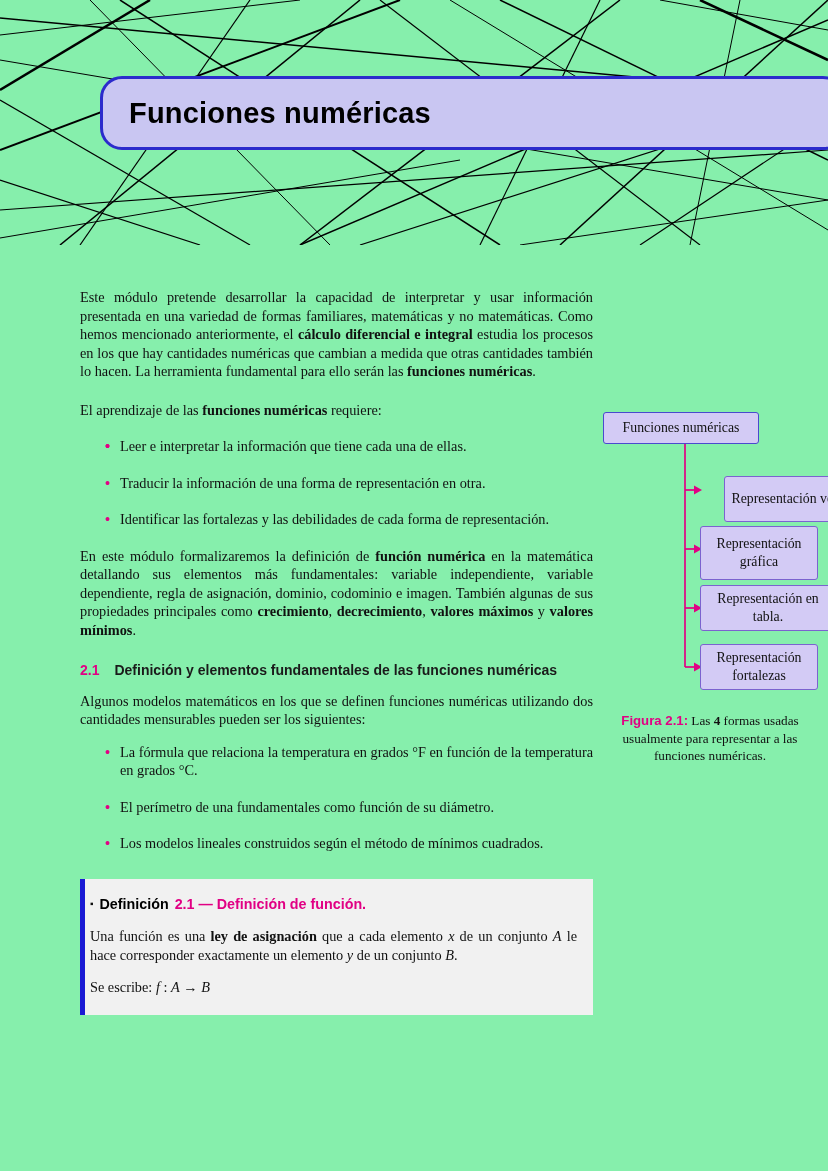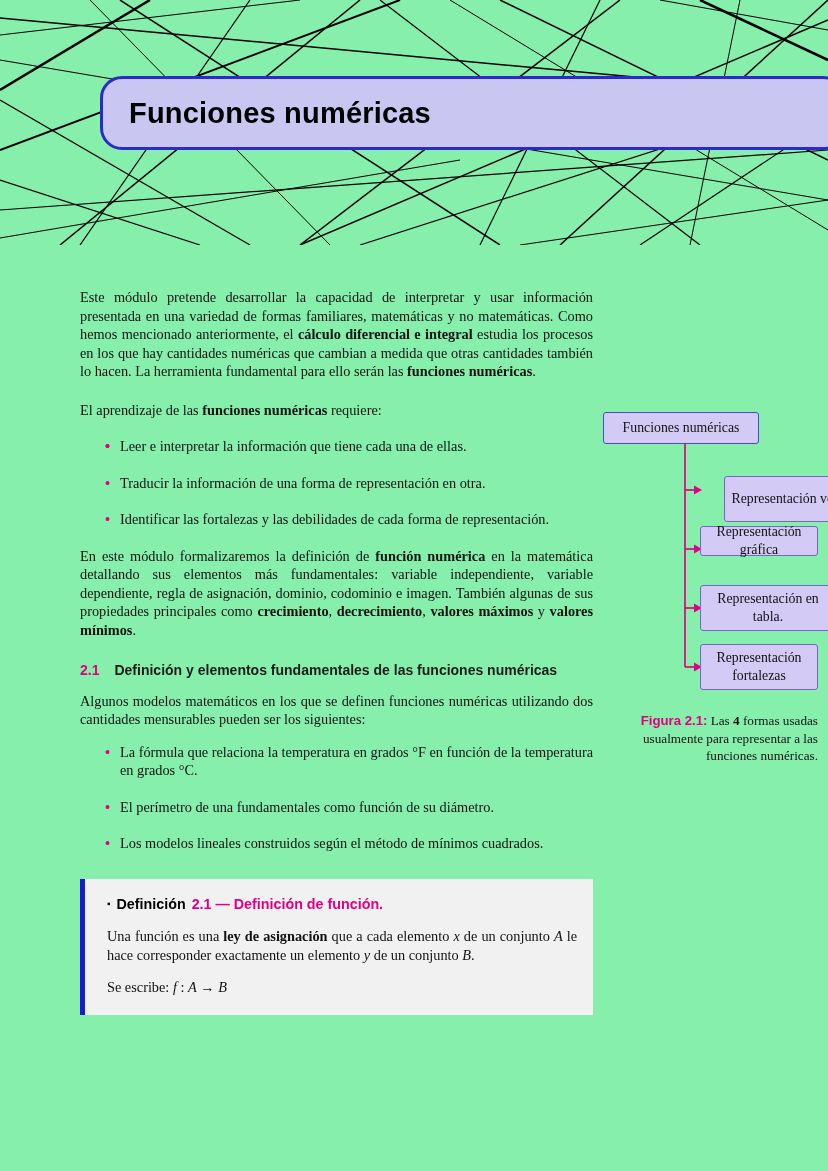--- a/index.html
+++ b/index.html
@@ -47,48 +47,48 @@
     font-family:"Liberation Sans", sans-serif; font-weight:bold;
     font-size:14px; margin:22px 0 12px 0; white-space:nowrap;
   }
   .section-number { color:var(--accent, #e10084); }
   .section-title { color:#1a1a1a; }
 
   
   .def-box {
     margin-top:26px; background:var(--defbox-bg, #f1f1f1);
     border-left:5px solid var(--defbox-bar, #1a1ad4);
-    padding:16px 16px 18px 22px; box-sizing:border-box;
+    padding:16px 16px 18px 5px; box-sizing:border-box;
   }
   .def-title { font-family:"Liberation Sans", sans-serif; font-weight:bold; font-size:14.3px; }
   .def-marker { font-size:10px; vertical-align:2px; margin-right:6px; }
   .def-label { color:#000; margin-right:6px; }
   .def-heading { color:var(--accent, #e10084); }
   .def-box p { margin:14px 0 0 0; }
 
   
   .sidebar { position:absolute; left:602px; top:412px; width:216px; height:420px; }
   .fig-node {
     position:absolute; box-sizing:border-box;
     background:var(--node-fill, #d3cbf5);
     border:1px solid var(--node-border, #7b63cf);
     border-radius:3px;
     display:flex; align-items:center; justify-content:center;
     text-align:center; font-size:13.8px; line-height:1.3; padding:2px 4px;
   }
   .fig-root { left:1px; top:0; width:156px; height:32px; border-color:#4a4ace; }
   .fig-n0 { left:98px; top:64px;  width:138px; height:46px;margin-left:24px; }
-  .fig-n1 { left:98px; top:114px; width:118px; height:30px;text-align:center; }
+  .fig-n1 { left:98px; top:114px; width:118px; height:54px;text-align:center; }
   .fig-n2 { left:98px; top:173px; width:136px; height:46px; }
   .fig-n3 { left:98px; top:232px; width:118px; height:46px; }
   .fig-connectors { position:absolute; left:0; top:0; width:216px; height:300px; }
 
   .fig-caption {
     position:absolute; left:0; top:300px; width:216px;
-    font-size:13.2px; line-height:17.5px; text-align:right;
+    font-size:13.2px; line-height:17.5px; text-align:center;
   }
 </style>
 </head>
 <body>
 
 <div class="page">
 
   <div class="header-art">
     <svg width="828" height="245" viewBox="0 0 828 245" xmlns="http://www.w3.org/2000/svg">
       <g stroke="#000" fill="none">

